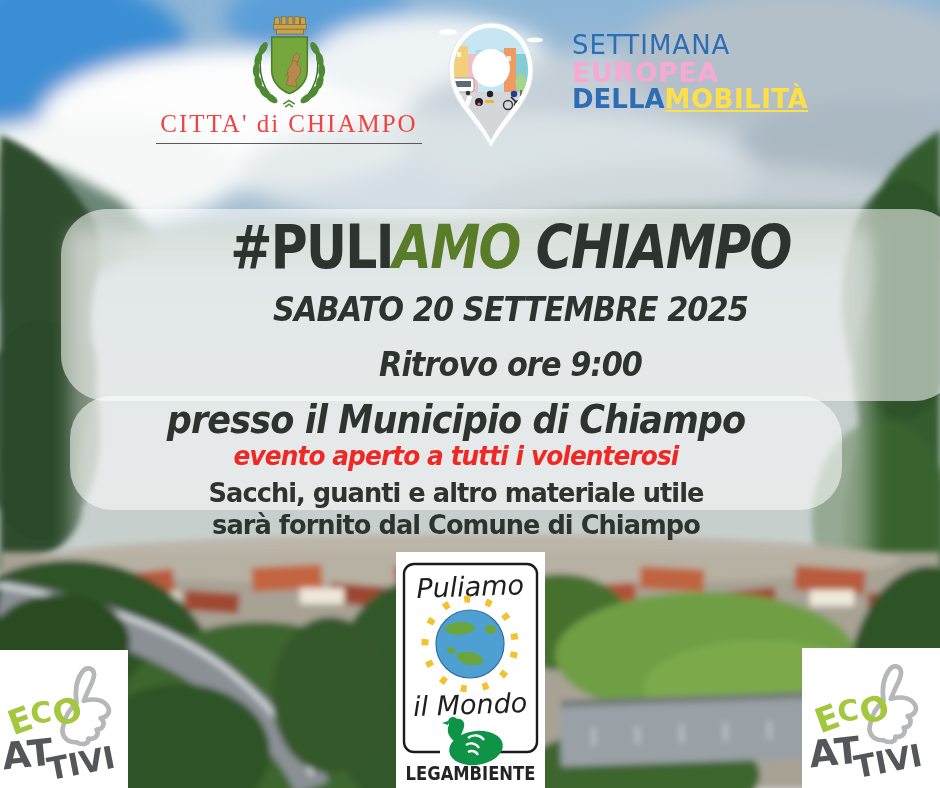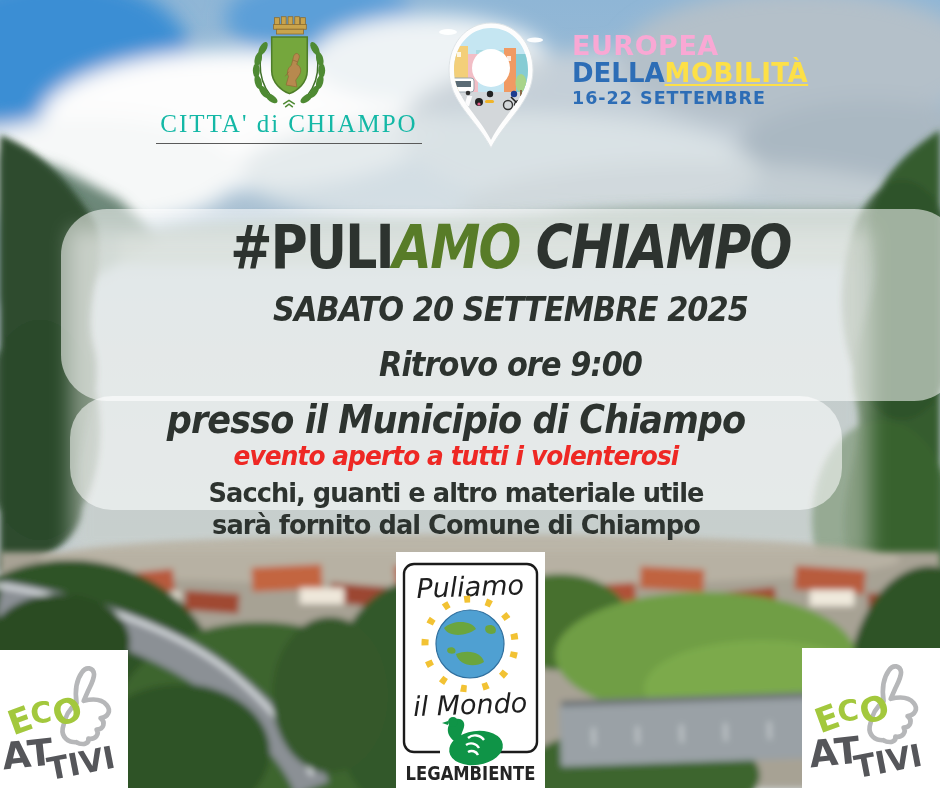--- a/index.html
+++ b/index.html
@@ -4,21 +4,21 @@
 <style>
   html,body{margin:0;padding:0;background:#222;}
   .poster{position:relative;width:940px;height:788px;overflow:hidden;
           font-family:"DejaVu Sans",sans-serif;}
   .poster svg{display:block;}
   .bg{position:absolute;inset:0;}
 
   
   .commune{position:absolute;left:150px;top:10px;width:278px;text-align:center;}
   .commune .crest{margin:0 auto;}
-  .commune-title{font-family:"Liberation Serif",serif;font-size:25px;color:#14b8a6;
+  .commune-title{font-family:"Liberation Serif",serif;font-size:25px;color:#ef4444;
      letter-spacing:2px;display:inline-block;border-bottom:1.5px solid #5a5a5a;
      padding:0 4px 5px 4px;white-space:nowrap;}
   .commune-sub{font-family:"Liberation Serif",serif;font-size:20px;color:#555;
      letter-spacing:1px;margin-top:3px;}
 
   
   .pin{position:absolute;left:438px;top:20px;}
   .mw{position:absolute;left:572px;top:32px;line-height:1.02;white-space:nowrap;}
   .mw-l1{font-size:26px;font-weight:400;color:#2d6db6;letter-spacing:1px;}
   .mw-l2{font-size:27px;font-weight:800;color:#f9a8d4;letter-spacing:.5px;}
@@ -247,23 +247,23 @@
       <rect x="47" y="80" width="9" height="3" rx="1.5" fill="#f0b429"></rect>
       <circle cx="52" cy="74" r="3.2" fill="#222"></circle>
       <circle cx="70" cy="85" r="4.5" fill="none" stroke="#333" stroke-width="1.4"></circle>
       <circle cx="81" cy="85" r="4.5" fill="none" stroke="#333" stroke-width="1.4"></circle>
       <circle cx="76" cy="74" r="3.2" fill="#1d3d8f"></circle>
       <path d="M73,77 L79,83" stroke="#222" stroke-width="1.6"></path>
     </g>
   </svg>
 
   <div class="mw">
+    <div class="mw-l1">SETTIMANA</div>
     <div class="mw-l2">EUROPEA</div>
     <div class="mw-l3"><span class="reg">DELLA</span><span class="bold">MOBILITÀ</span></div>
-    <div class="mw-dates">16-22 SETTEMBRE</div>
   </div>
 
   <div class="panel panel1">
     <div class="evt-title"><span>#PULI</span><span class="hi">AMO</span><span class="it"> CHIAMPO</span></div>
     <div class="evt-date">SABATO 20 SETTEMBRE 2025</div>
     <div class="evt-meet">Ritrovo ore 9:00</div>
   </div>
 
   <div class="panel panel2">
     <div class="evt-loc">presso il Municipio di Chiampo</div>

